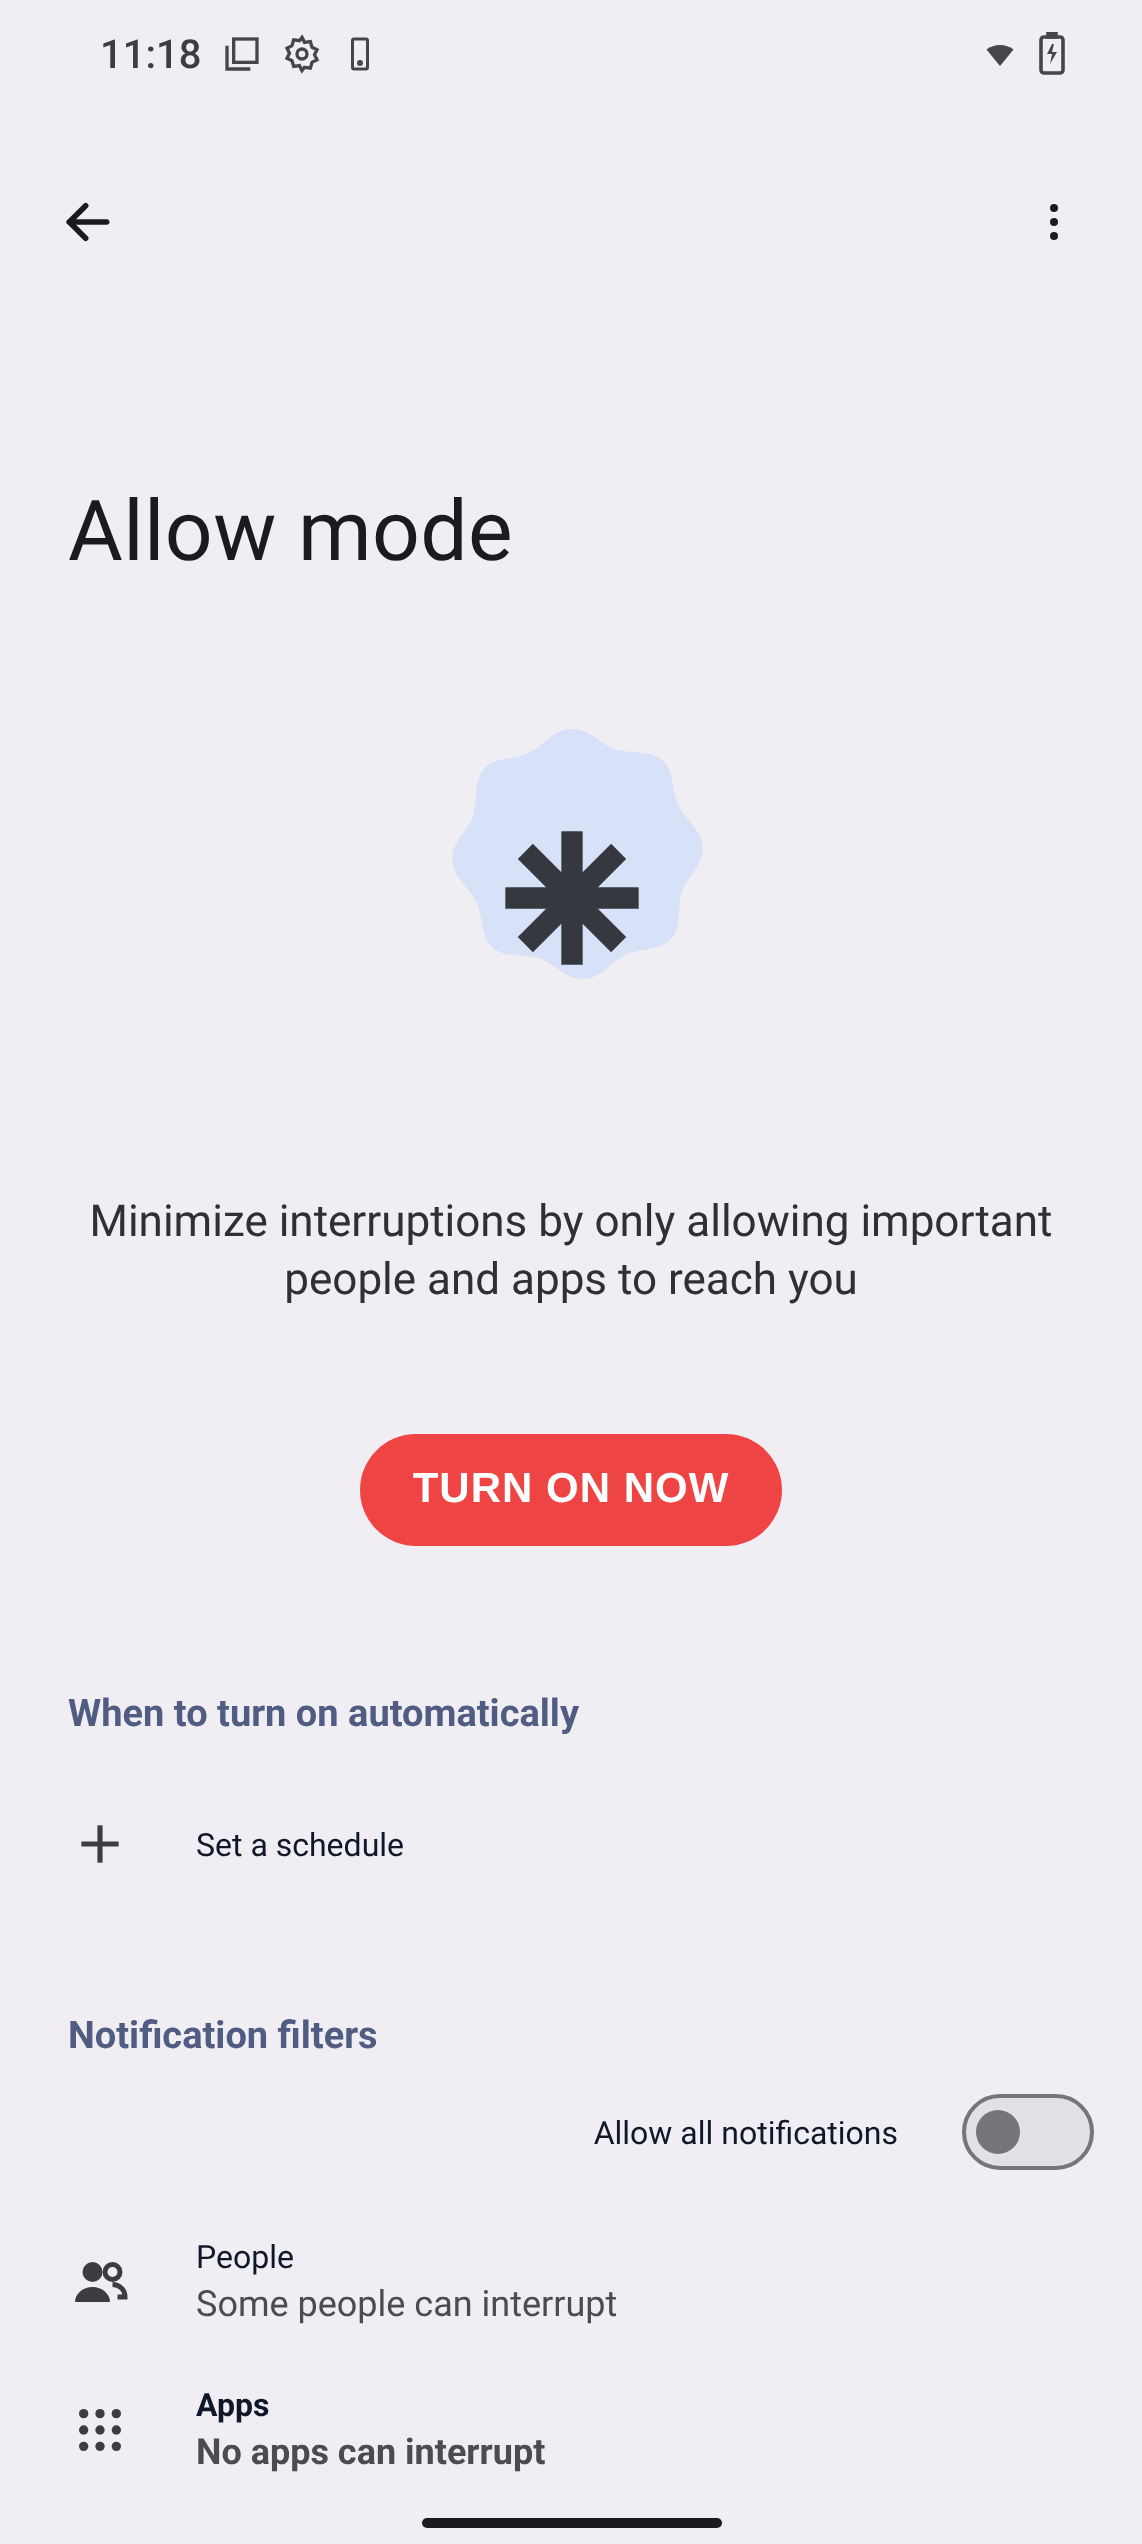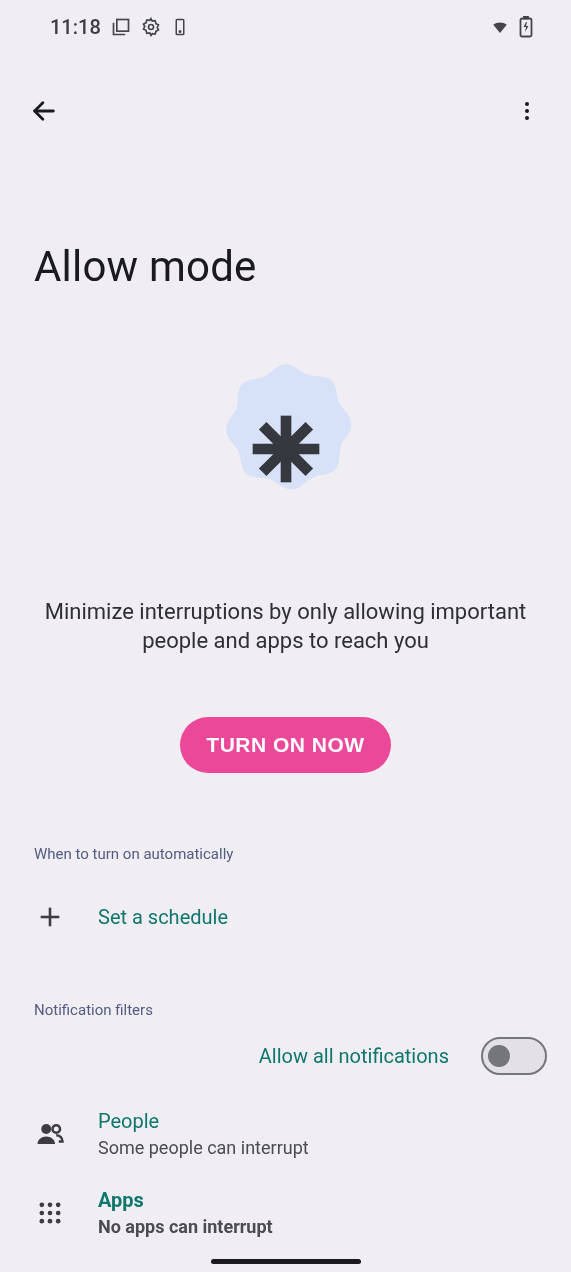--- a/index.html
+++ b/index.html
@@ -54,47 +54,47 @@
     text-align: center;
     font-size: 22px;
     color: #2f2f35;
     padding: 0 35px;
     margin-top: 56px;
     line-height: 1.32;
   }
   
   .cta-wrap { display:flex; justify-content:center; margin-top: 62px; }
   .cta-btn {
-    background: #ec4899;
+    background: #ef4444;
     color: #ffffff;
     font-size: 21px;
     font-weight: 600;
     letter-spacing: 0.5px;
     padding: 16px 26px;
     border-radius: 28px;
     border: none;
     cursor: pointer;
   }
   
   .section-header {
     color: #515c82;
-    font-size: 15px;
-    font-weight: 400;
+    font-size: 19px;
+    font-weight: 700;
     padding: 0 34px;
     margin-top: 72px;
   }
   .section-header.filters { margin-top: 46px; }
   .row {
     display: flex;
     align-items: center;
     padding: 24px 34px;
     gap: 32px;
   }
   .row .row-icon { width: 32px; display:flex; justify-content:center; color:#3c3c42;}
-  .row-title { font-size: 20px; color: #0f766e; }
+  .row-title { font-size: 16px; color: #0f172a; }
   .row-sub { font-size: 18px; color: #4b4b52; margin-top: 4px; }
   .row .content { flex: 1; }
   .row.schedule { margin-top: 16px; }
   .row.allow-all { padding-right: 24px; padding-top:18px; padding-bottom:18px;text-align:right;}
   .row.allow-all .row-title { flex:1; }
   
   .toggle {
     width: 66px; height: 38px;
     border: 2.5px solid #75757c;
     border-radius: 20px;

